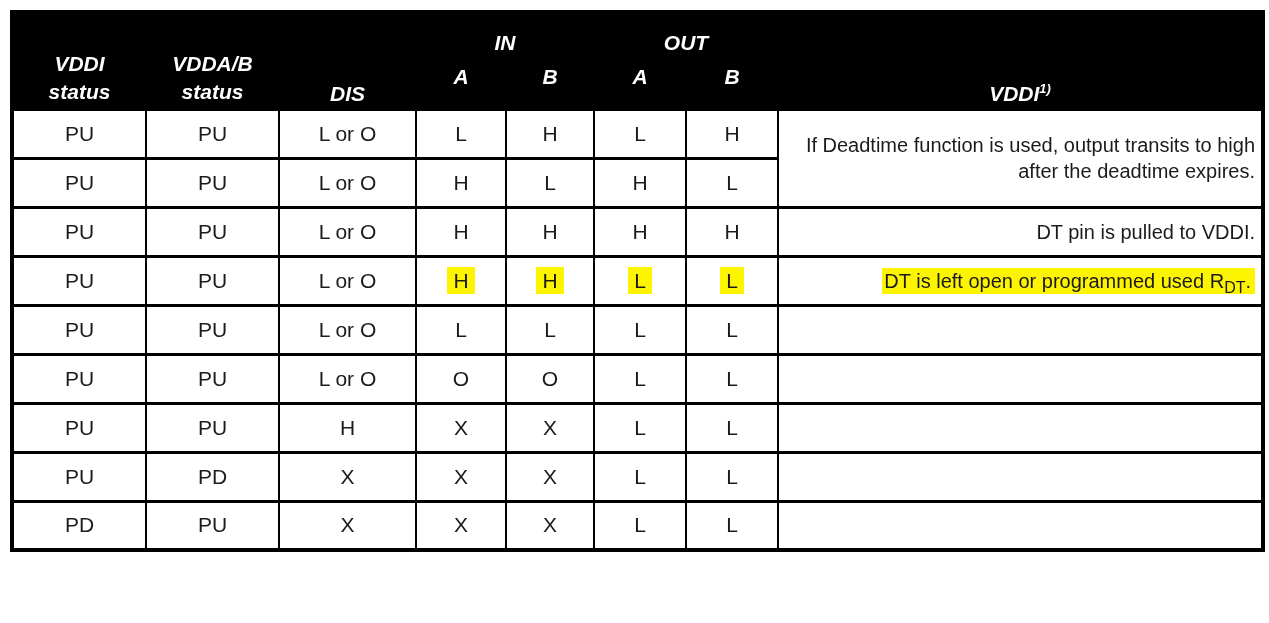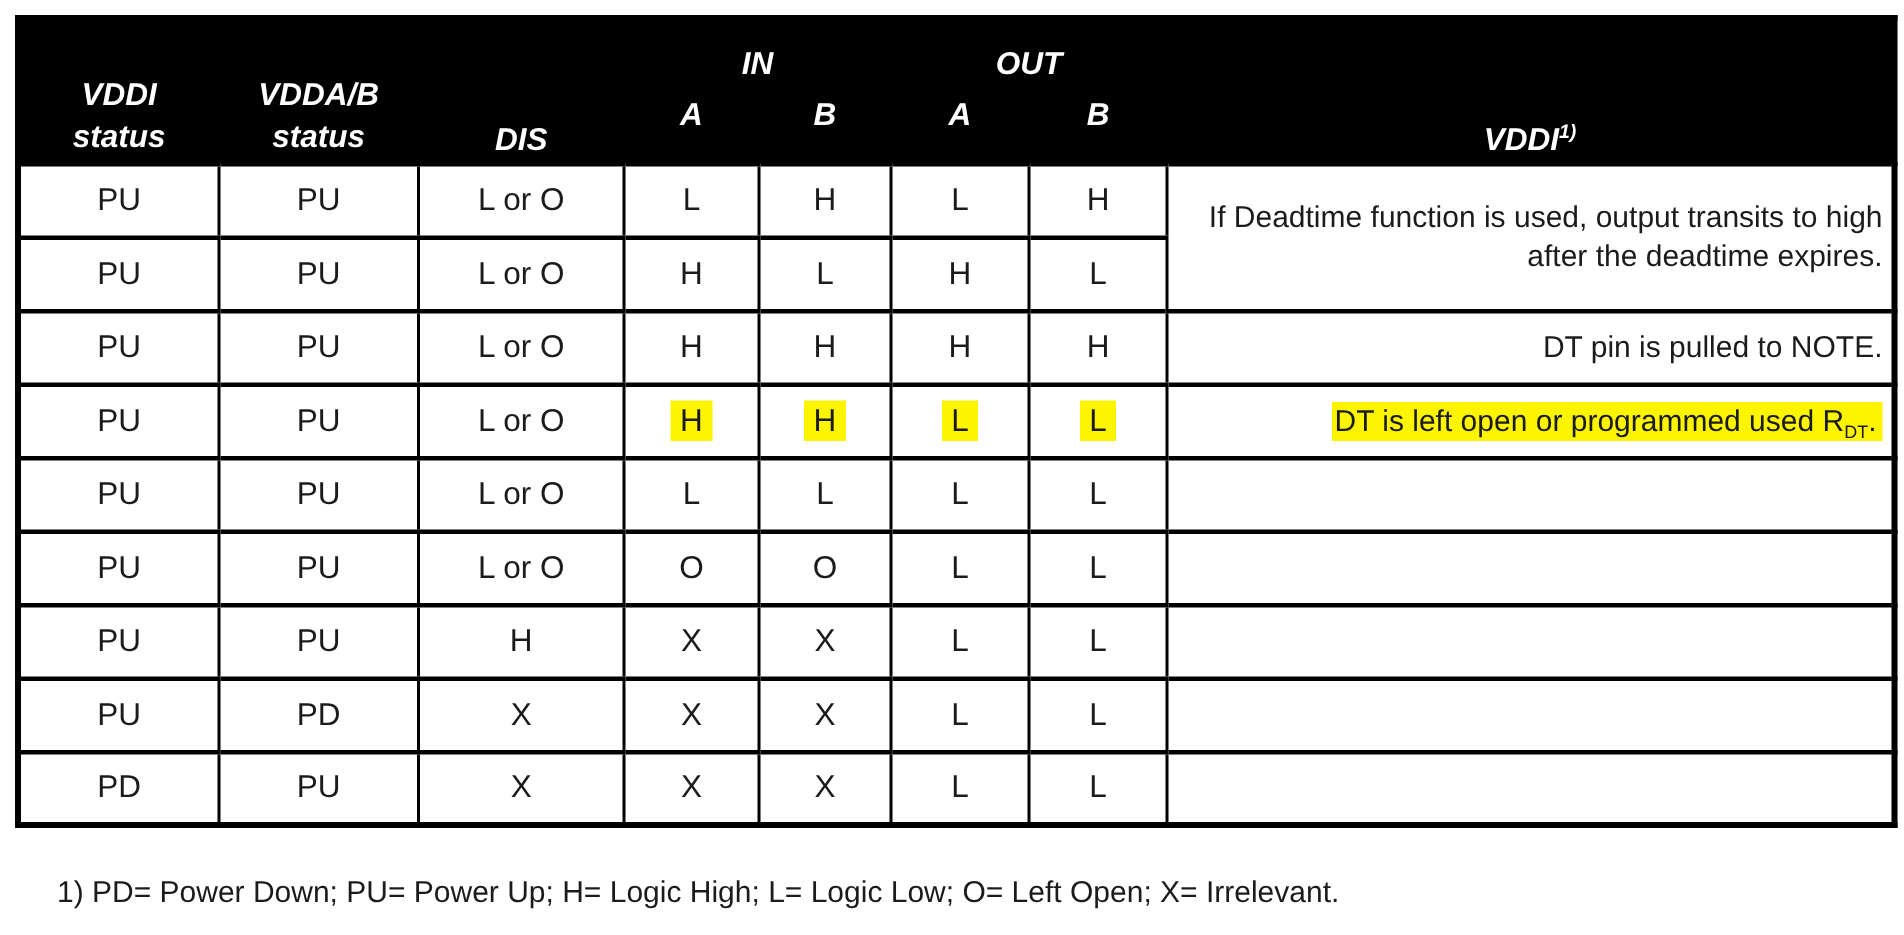--- a/index.html
+++ b/index.html
@@ -56,21 +56,21 @@
   }
   tbody td.note-cell{
     text-align:right;
     font-size:20px;
     line-height:26px;
     padding-left:13px;
     padding-right:6px;
   }
   .hl{background:var(--highlight);padding:2px 6px;}
   .note-hl{background:var(--highlight);padding:2px 4px 2px 2px;}
-  sub{font-size:12px;vertical-align:sub;line-height:0;}
+  sub{font-size:16px;vertical-align:sub;line-height:0;}
   .footnote{
     position:absolute;left:38px;top:584px;
     font-size:20px;color:var(--text);
   }
 </style>
 </head>
 <body>
 
 <div class="page">
   <table class="truth-table">
@@ -127,21 +127,21 @@
           <td>L</td>
         </tr>
         <tr>
           <td>PU</td>
           <td>PU</td>
           <td>L or O</td>
           <td>H</td>
           <td>H</td>
           <td>H</td>
           <td>H</td>
-          <td class="note-cell">DT pin is pulled to NOTE.</td>
+          <td class="note-cell">DT pin is pulled to VDDI.</td>
         </tr>
         <tr>
           <td>PU</td>
           <td>PU</td>
           <td>L or O</td>
           <td><span class="hl">H</span></td>
           <td><span class="hl">H</span></td>
           <td><span class="hl">L</span></td>
           <td><span class="hl">L</span></td>
           <td class="note-cell"><span class="note-hl"><span>DT is left open or programmed used R</span><sub>DT</sub><span>.</span></span></td>
@@ -192,14 +192,13 @@
           <td>X</td>
           <td>X</td>
           <td>X</td>
           <td>L</td>
           <td>L</td>
           <td class="note-cell"></td>
         </tr>
       </tbody>
   </table>
 
-  <div class="footnote">1) PD= Power Down; PU= Power Up; H= Logic High; L= Logic Low; O= Left Open; X= Irrelevant.</div>
 </div>
 
 </body></html>

